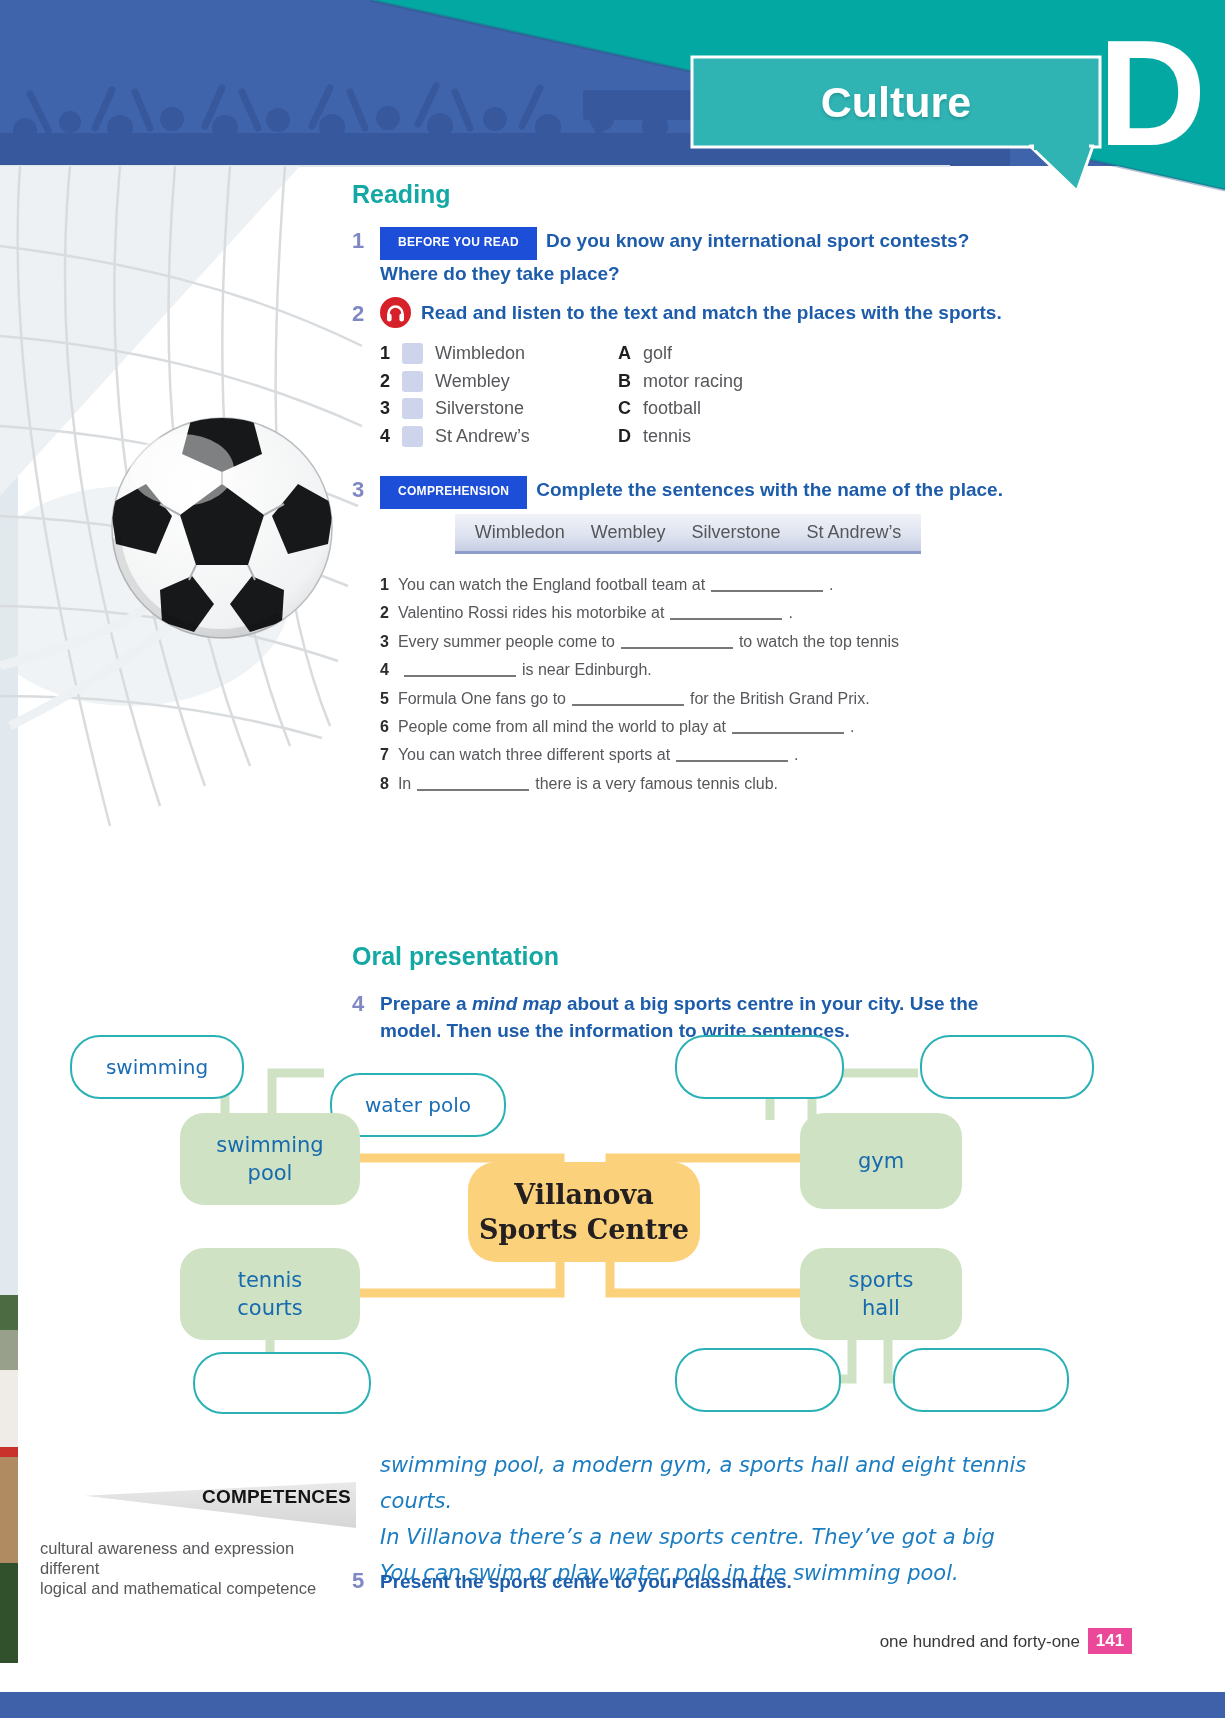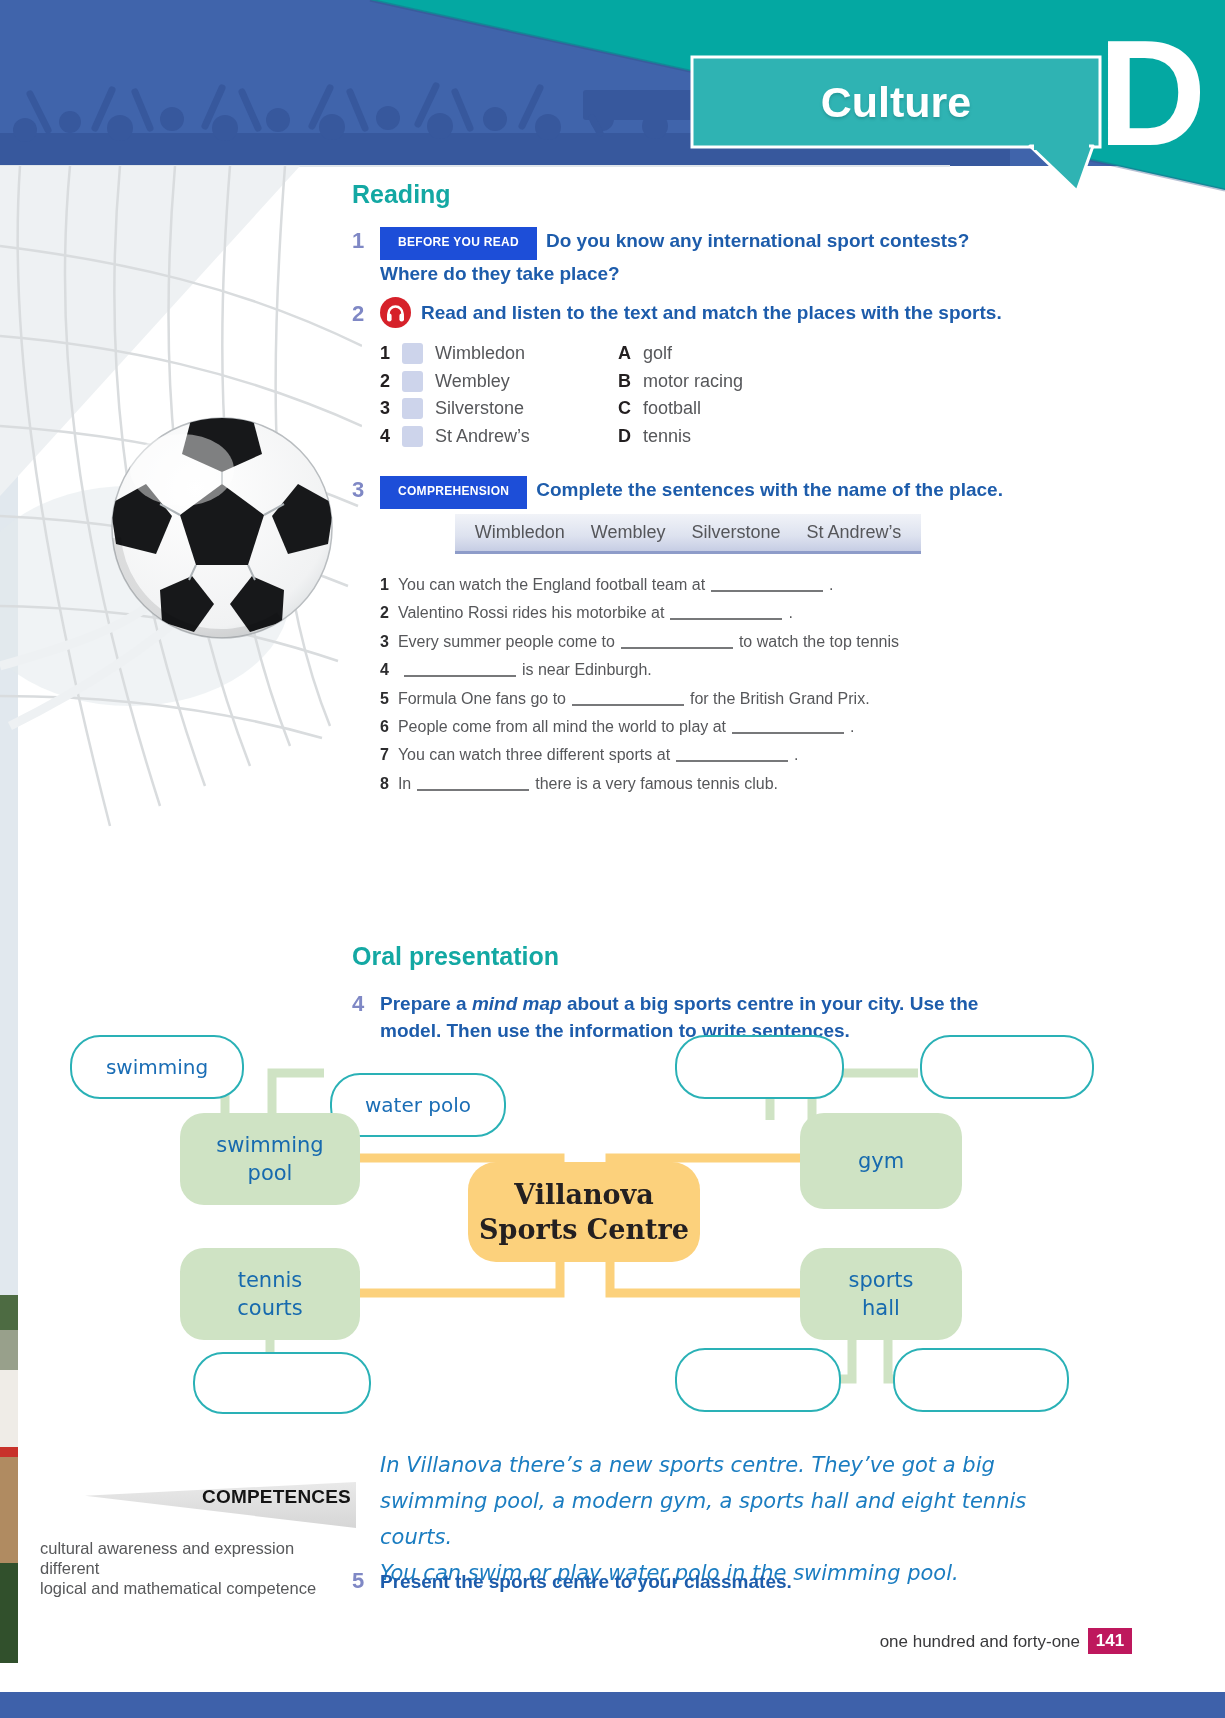--- a/index.html
+++ b/index.html
@@ -45,21 +45,21 @@
   
   .script{font-family:"DejaVu Sans",sans-serif;font-style:italic;color:#1b7dc1;font-size:21px;
           line-height:36px;}
   
   .comp-wedge{background:linear-gradient(#e9e9e9,#d6d6d6);
               clip-path:polygon(0 30%,100% 0,100% 100%);}
   .comp-title{font-size:19px;font-weight:800;color:#141414;text-align:right;letter-spacing:.2px;}
   .comp-item{font-size:16.5px;color:#57585a;line-height:20px;text-align:left;}
   
   .page-words{font-size:17px;color:#39393b;text-align:right;}
-  .page-num{display:flex;align-items:center;justify-content:center;background:#be185d;color:#fff;
+  .page-num{display:flex;align-items:center;justify-content:center;background:#ec4899;color:#fff;
             font-weight:bold;font-size:17px;}
   .header-title{display:flex;align-items:center;justify-content:center;color:#fff;
                 font-size:43px;font-weight:bold;text-shadow:0 2px 3px rgba(0,70,70,.25);}
   .unit-letter{color:#fff;font-size:150px;line-height:150px;font-weight:bold;}
 </style>
 </head>
 <body>
 
 <div class="page">
 
@@ -326,22 +326,22 @@
   <div class="gbox" style="left:180px;top:1248px;width:180px;height:92px;">tennis
 courts</div>
   <div class="gbox" style="left:800px;top:1248px;width:162px;height:92px;">sports
 hall</div>
 
   <div class="center-box" style="left:468px;top:1162px;width:232px;height:100px;">Villanova
 Sports Centre</div>
 
   <div class="abs script" style="left:380px;top:1447px;width:680px;">
 
-  <div>In Villanova there’s a new sports centre. They’ve got a big</div>
-      <div>swimming pool, a modern gym, a sports hall and eight tennis courts.</div>
+  <div>swimming pool, a modern gym, a sports hall and eight tennis courts.</div>
+      <div>In Villanova there’s a new sports centre. They’ve got a big</div>
       <div>You can swim or play water polo in the swimming pool.</div>
     </div>
 
   <div class="abs ex-num" style="left:352px;top:1568px;">5</div>
   <div class="abs instr" style="left:380px;top:1568px;width:660px;">Present the sports centre to your classmates.</div>
 
   <div class="abs comp-wedge" style="left:85px;top:1482px;width:271px;height:46px;"></div>
   <div class="abs comp-title" style="left:85px;top:1486px;width:266px;">COMPETENCES</div>
   <div class="abs" style="left:40px;top:1538px;width:312px;">
 

